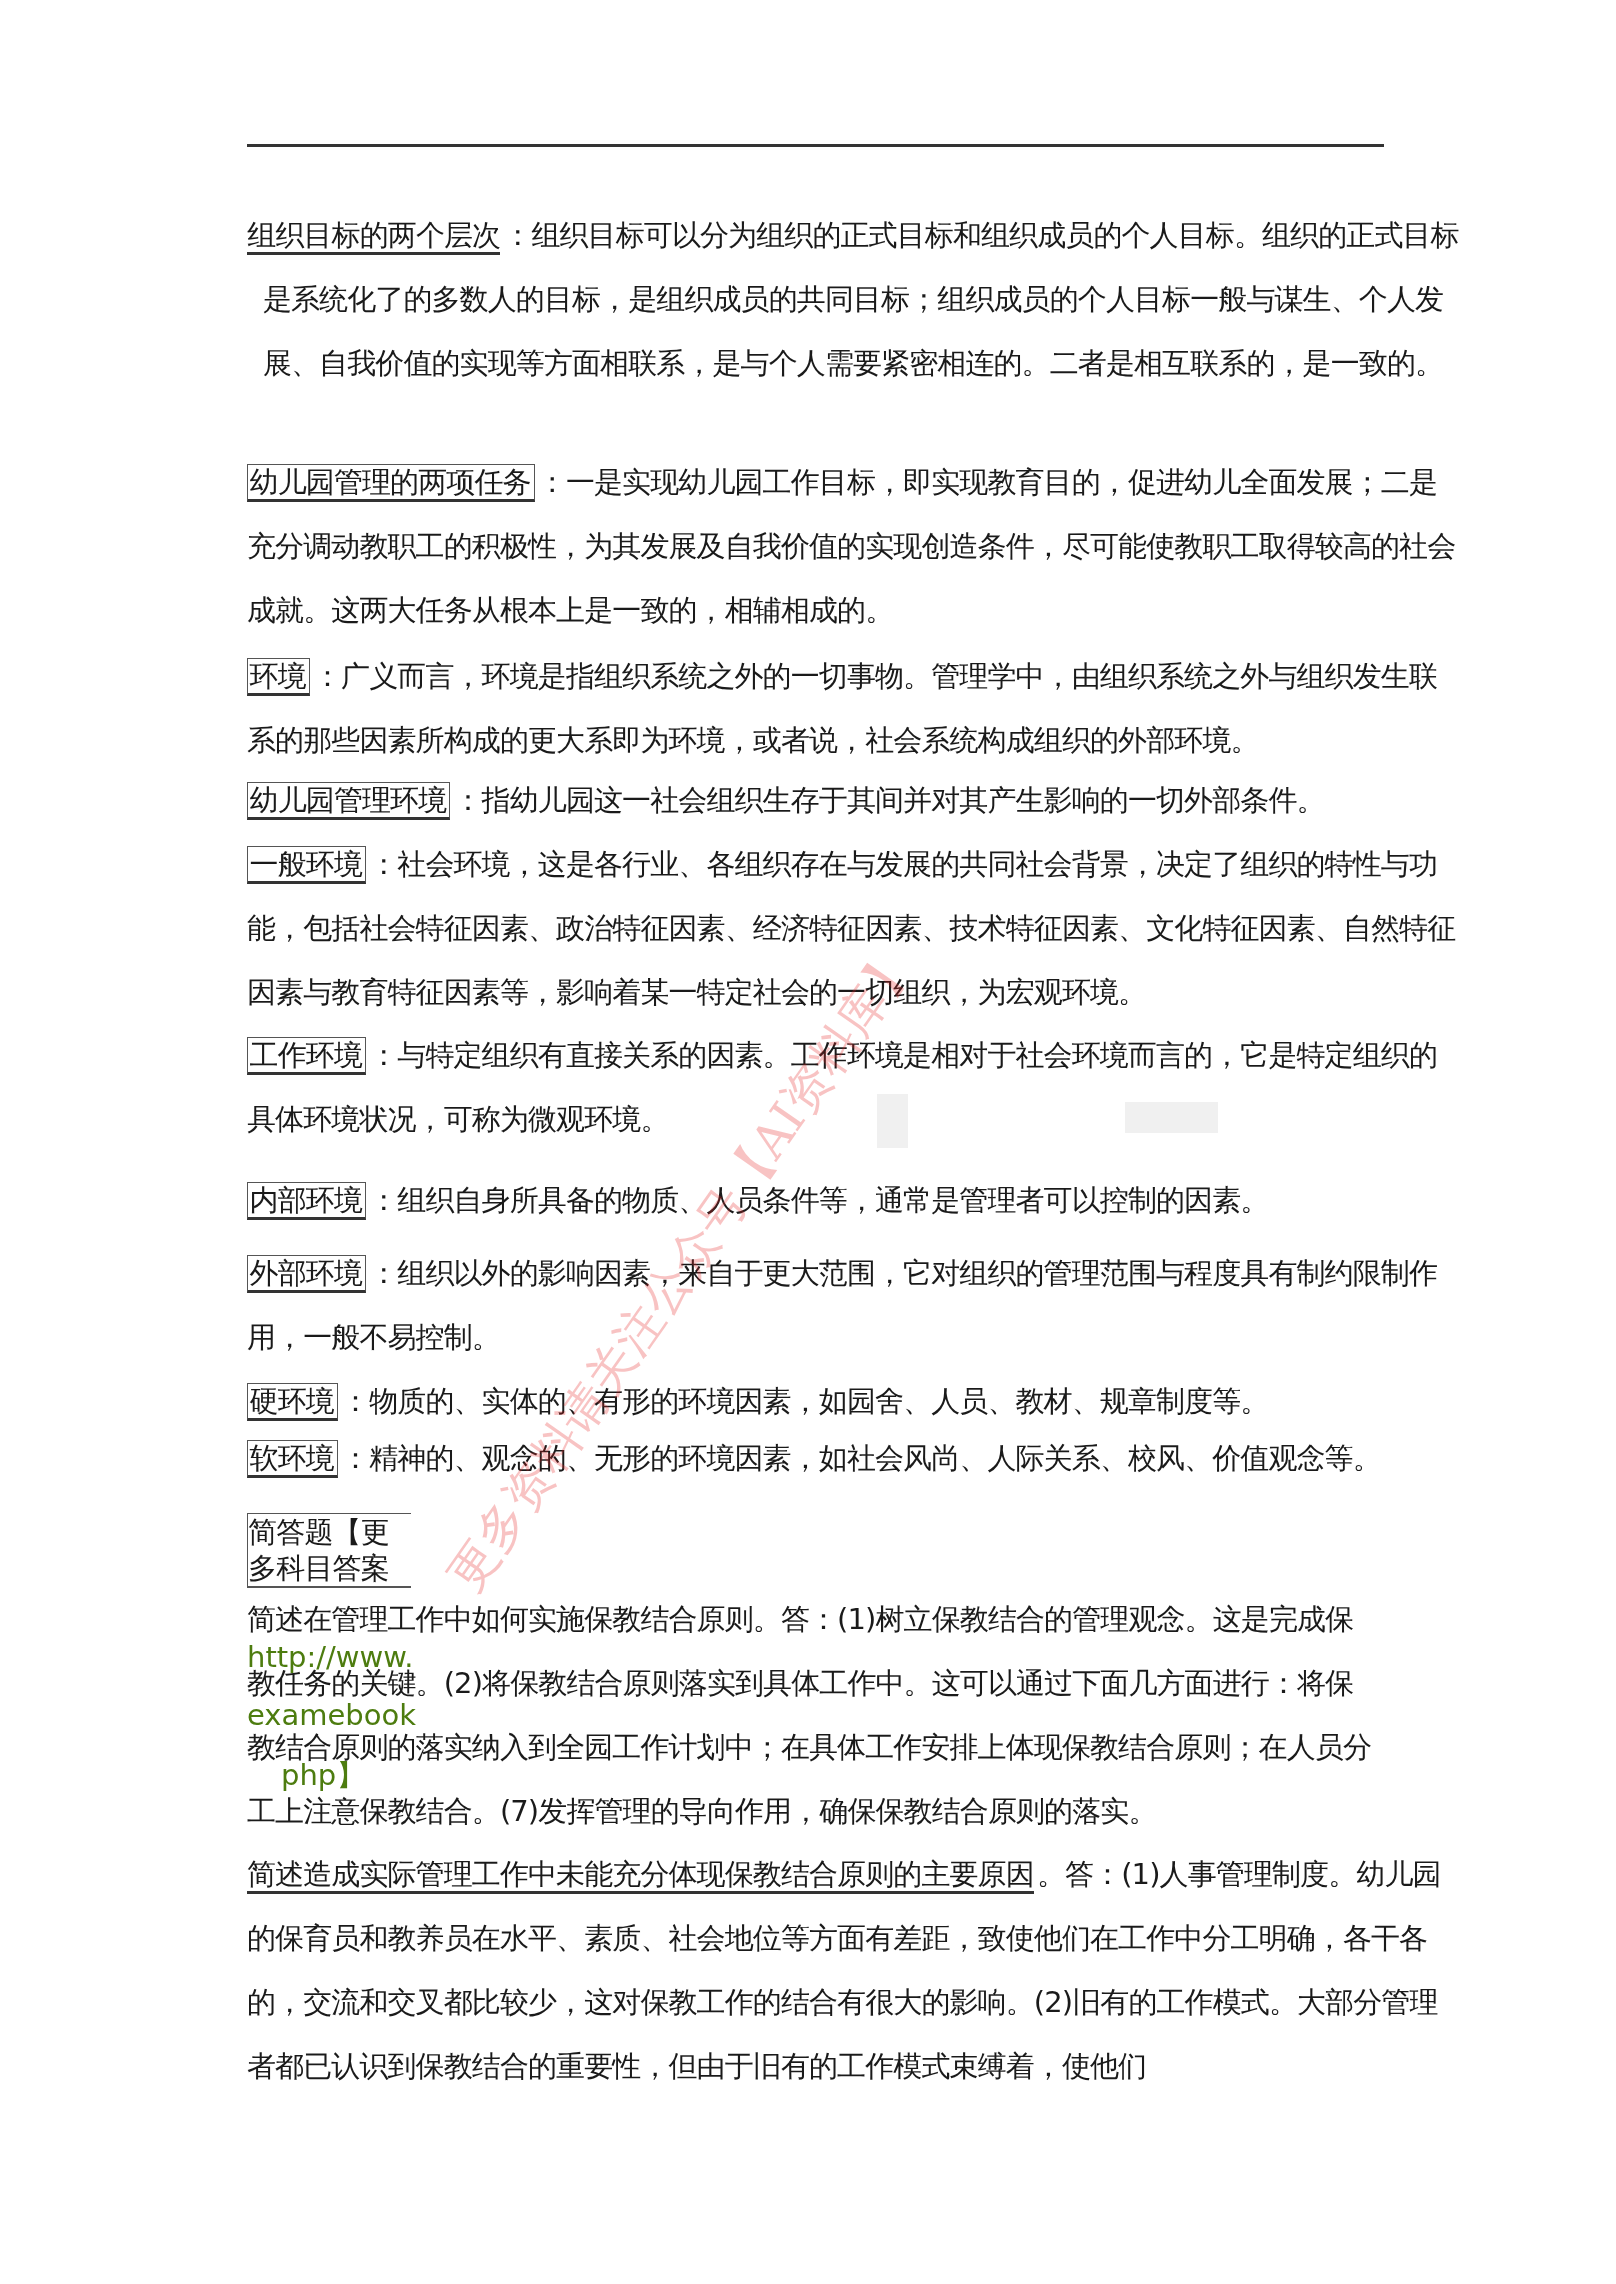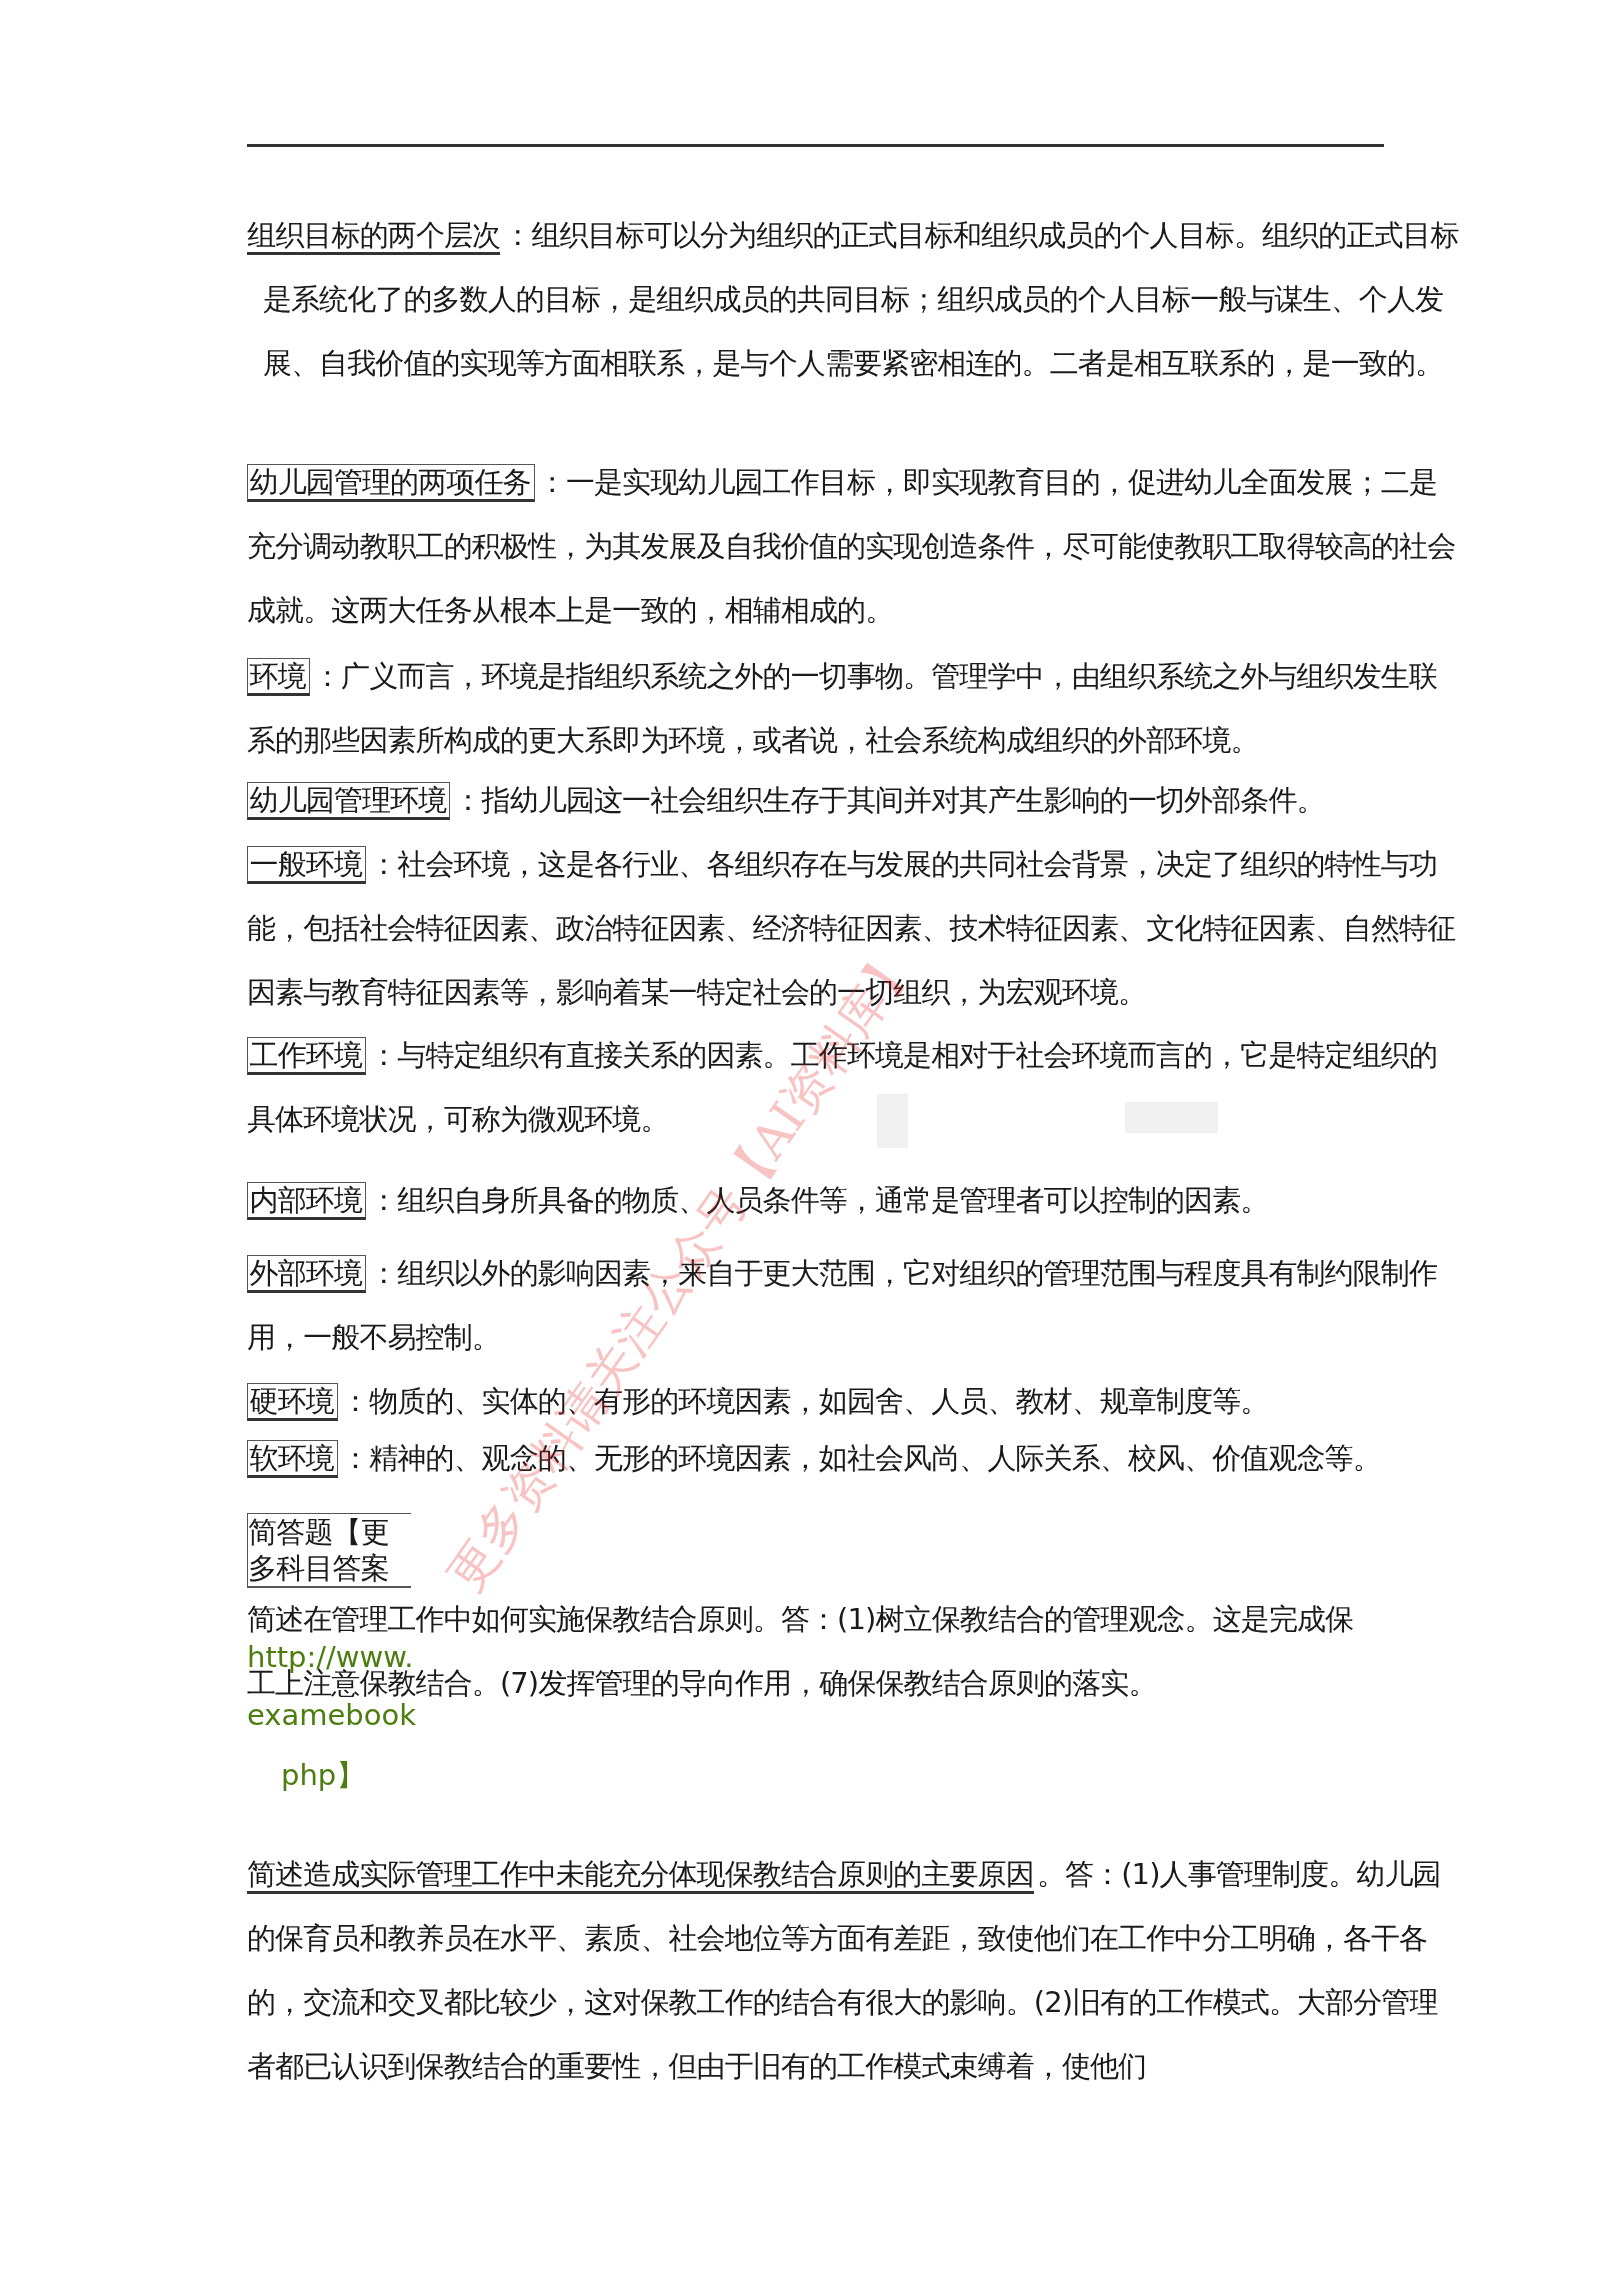--- a/index.html
+++ b/index.html
@@ -65,20 +65,22 @@
 <div class="qa-label">
   <div>简答题【更</div>
   <div style="border-bottom:2.3px solid #555;">多科目答案</div>
 </div>
 <div class="url" style="top:1639px;">http://www.</div>
 <div class="url" style="top:1697px;">examebook</div>
 <div class="url" style="top:1757px;margin-left:34px;">php】</div>
 
 <div class="para" style="top:1587px;">
   <div>简述在管理工作中如何实施保教结合原则。答：(1)树立保教结合的管理观念。这是完成保</div>
+  <div>教任务的关键。(2)将保教结合原则落实到具体工作中。这可以通过下面几方面进行：将保</div>
+  <div>教结合原则的落实纳入到全园工作计划中；在具体工作安排上体现保教结合原则；在人员分</div>
   <div>工上注意保教结合。(7)发挥管理的导向作用，确保保教结合原则的落实。</div>
 </div>
 
 <div class="para" style="top:1842px;">
   <span class="term ul">简述造成实际管理工作中未能充分体现保教结合原则的主要原因</span><span>。答：(1)人事管理制度。幼儿园的保育员和教养员在水平、素质、社会地位等方面有差距，致使他们在工作中分工明确，各干各的，交流和交叉都比较少，这对保教工作的结合有很大的影响。(2)旧有的工作模式。大部分管理者都已认识到保教结合的重要性，但由于旧有的工作模式束缚着，使他们</span>
 </div>
 
 <div class="watermark" style="left:434px;top:1567px;transform:rotate(-55deg);">更多资料请关注公众号【AI资料库】</div>
 
 <div class="noise" style="left:877px;top:1094px;width:31px;height:54px;"></div>

